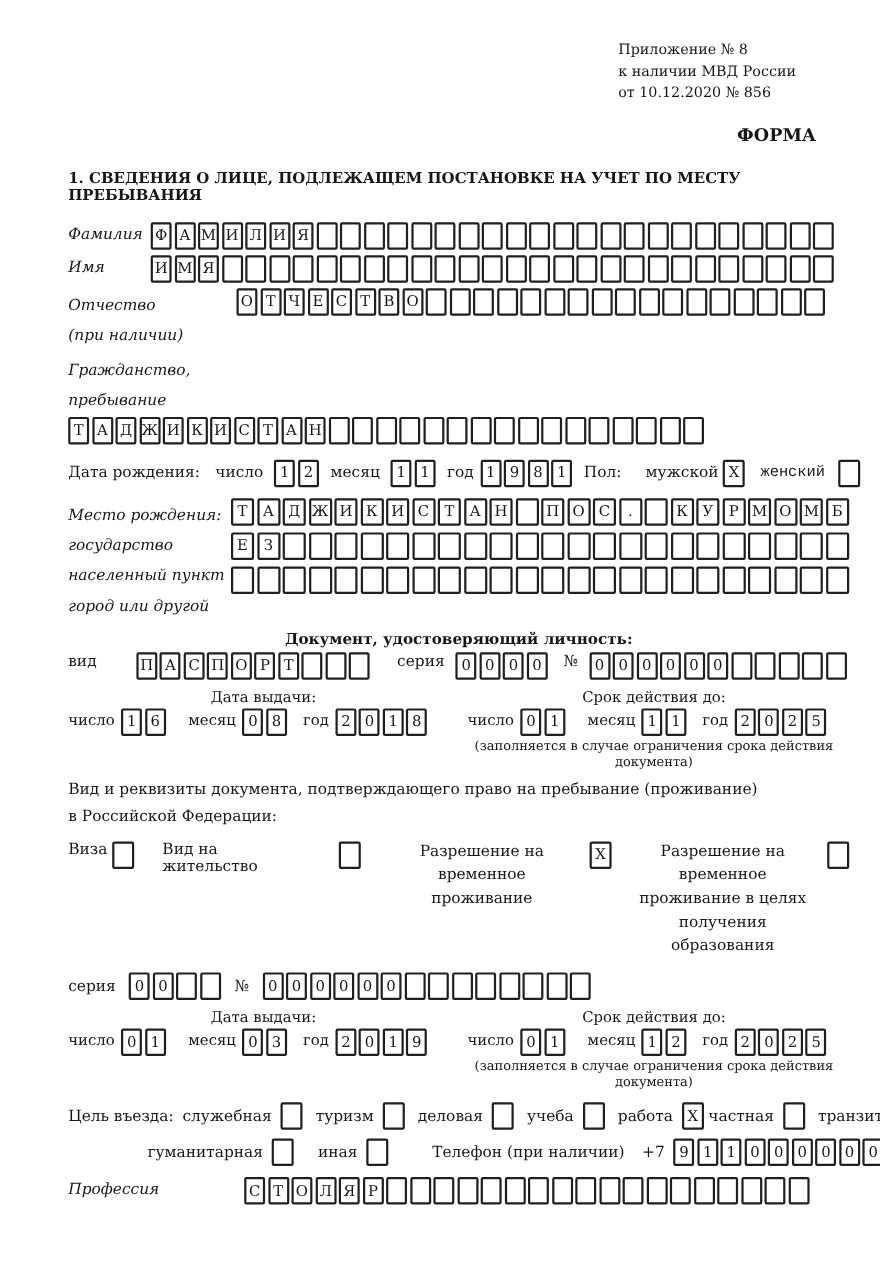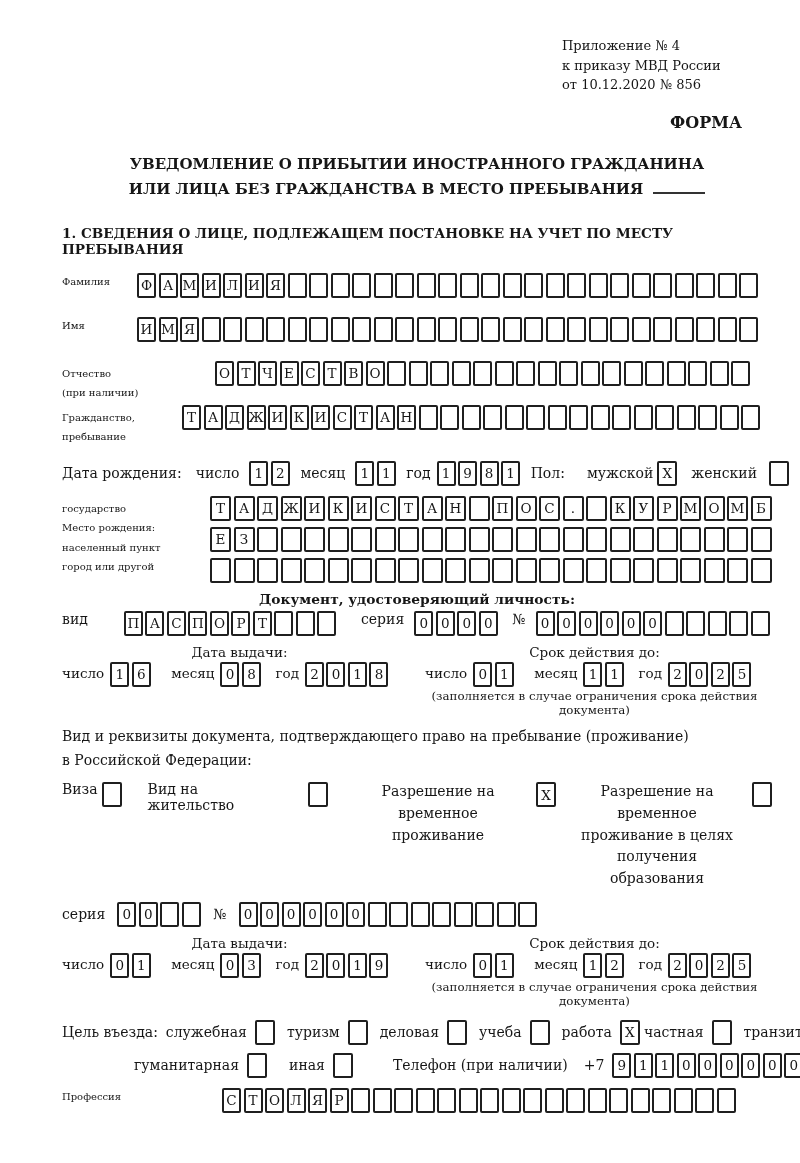--- a/index.html
+++ b/index.html
@@ -15,23 +15,23 @@
   }
   
   .appendix{margin-left:500px;font-size:13px;line-height:1.5;}
   .appendix .rev{margin-top:5px;font-size:12.5px;line-height:1.45;}
   .forma{margin:18px 30px 0 0;text-align:right;font-weight:bold;font-size:16px;}
   
   .title{margin-top:20px;text-align:center;font-weight:bold;font-size:15px;line-height:1.7;}
   .blank-line{display:inline-block;width:52px;border-bottom:2px solid #333;margin-left:10px;vertical-align:baseline;}
   .section-title{margin-top:22px;font-weight:bold;font-size:13.6px;}
   
-  .row{display:flex;align-items:flex-start;margin-top:19px;}
+  .row{display:flex;align-items:flex-start;margin-top:5px;}
   .lab{font-size:14px;white-space:nowrap;}
-  .label-col{flex:0 0 auto;font-size:10px;padding-top:3px;}
+  .label-col{flex:0 0 auto;font-size:14px;padding-top:3px;font-style:italic;}
   .multilabel{line-height:1.95;}
   .cells{display:flex;flex-wrap:nowrap;}
   .cell{
     flex:0 0 auto;width:19px;height:25px;margin-right:2.5px;
     border:2px solid #1f1f1f;border-radius:2px;box-sizing:border-box;
     display:flex;align-items:center;justify-content:center;
     font-size:13.5px;background:#fff;
   }
   .cells-wide .cell{width:21px;}
   .checkbox{
@@ -67,32 +67,26 @@
   .stack{display:flex;flex-direction:column;}
   .stack .cells{margin-top:0;}
   .stack .cells + .cells{margin-top:6px;}
 </style>
 </head>
 <body>
 
 <div class="page">
 
   <div class="appendix">
-    <div>Приложение № 4</div>
-    <div>к приказу МВД России</div>
+    <div>Приложение № 8</div>
+    <div>к наличии МВД России</div>
     <div>от 10.12.2020 № 856</div>
   </div>
   <div class="forma">ФОРМА</div>
 
-  <div class="title">
-    <div>УВЕДОМЛЕНИЕ О ПРИБЫТИИ ИНОСТРАННОГО ГРАЖДАНИНА</div>
-    <div>
-      <span>ИЛИ ЛИЦА БЕЗ ГРАЖДАНСТВА В МЕСТО ПРЕБЫВАНИЯ</span><span class="blank-line"></span>
-    </div>
-  </div>
 
   <div class="section-title">1. СВЕДЕНИЯ О ЛИЦЕ, ПОДЛЕЖАЩЕМ ПОСТАНОВКЕ НА УЧЕТ ПО МЕСТУ ПРЕБЫВАНИЯ</div>
 
   <div class="row" style="margin-top:16px;">
     <div class="label-col" style="width:75px;">Фамилия</div>
     <div class="cells">
         <span class="cell">Ф</span>
         <span class="cell">А</span>
         <span class="cell">М</span>
         <span class="cell">И</span>
@@ -186,21 +180,21 @@
         <span class="cell"></span>
         <span class="cell"></span>
         <span class="cell"></span>
         <span class="cell"></span>
         <span class="cell"></span>
         <span class="cell"></span>
         <span class="cell"></span>
       </div>
   </div>
 
-  <div class="row" style="margin-top:2px;">
+  <div class="row" style="margin-top:2px;flex-direction:column;">
     <div class="label-col multilabel" style="width:120px;">
       <div>Гражданство,</div>
       <div>пребывание</div>
     </div>
     <div class="cells">
         <span class="cell">Т</span>
         <span class="cell">А</span>
         <span class="cell">Д</span>
         <span class="cell">Ж</span>
         <span class="cell">И</span>
@@ -244,28 +238,28 @@
     <span class="lab" style="margin:0 6px 0 8px;">год</span>
     <span class="cells">
         <span class="cell">1</span>
         <span class="cell">9</span>
         <span class="cell">8</span>
         <span class="cell">1</span>
       </span>
     <span class="lab" style="margin-left:8px;">Пол:</span>
     <span class="lab" style="margin-left:22px;">мужской</span>
     <span class="checkbox" style="margin-left:4px;">X</span>
-    <span class="lab" style="margin-left:14px;">женский</span>
+    <span class="lab" style="margin-left:14px;font-family:Liberation Mono, monospace;">женский</span>
     <span class="checkbox" style="margin-left:12px;"></span>
   </div>
 
   <div class="row" style="margin-top:10px;">
     <div class="label-col multilabel" style="width:148px;">
+      <div>Место рождения:</div>
       <div>государство</div>
-      <div>Место рождения:</div>
       <div>населенный пункт</div>
       <div>город или другой</div>
     </div>
     <div class="stack">
       <div class="cells cells-wide">
           <span class="cell">Т</span>
           <span class="cell">А</span>
           <span class="cell">Д</span>
           <span class="cell">Ж</span>
           <span class="cell">И</span>

